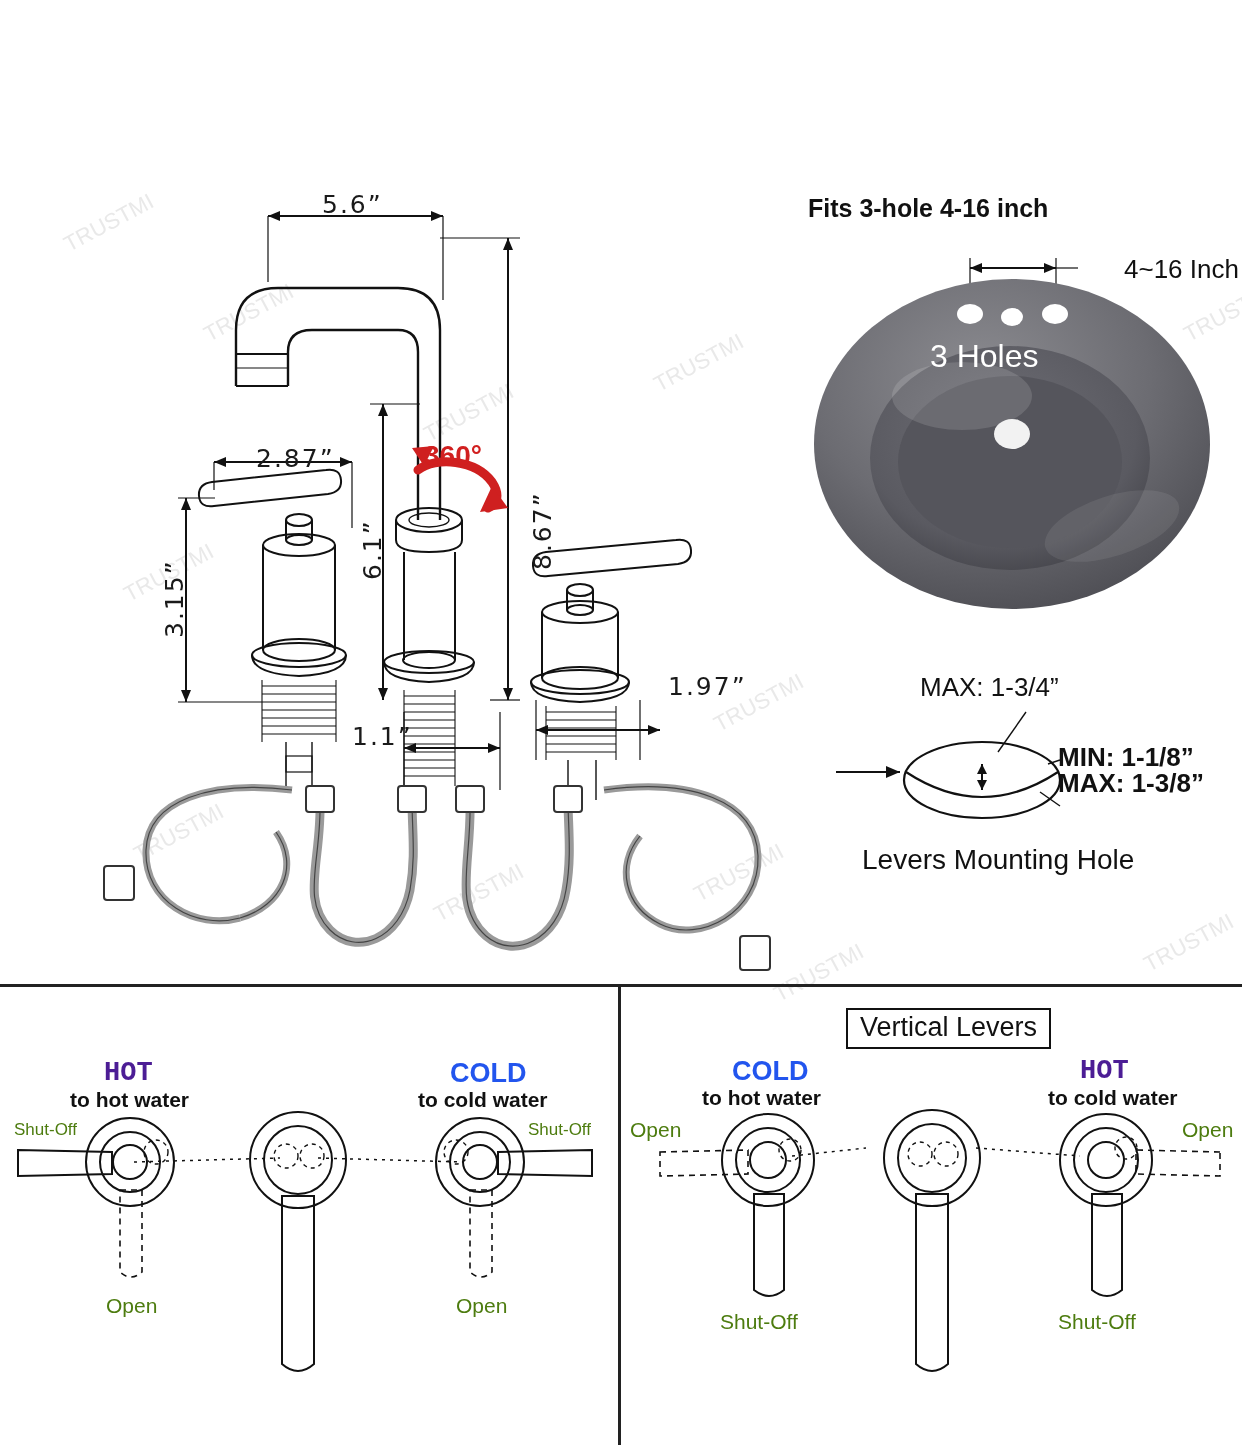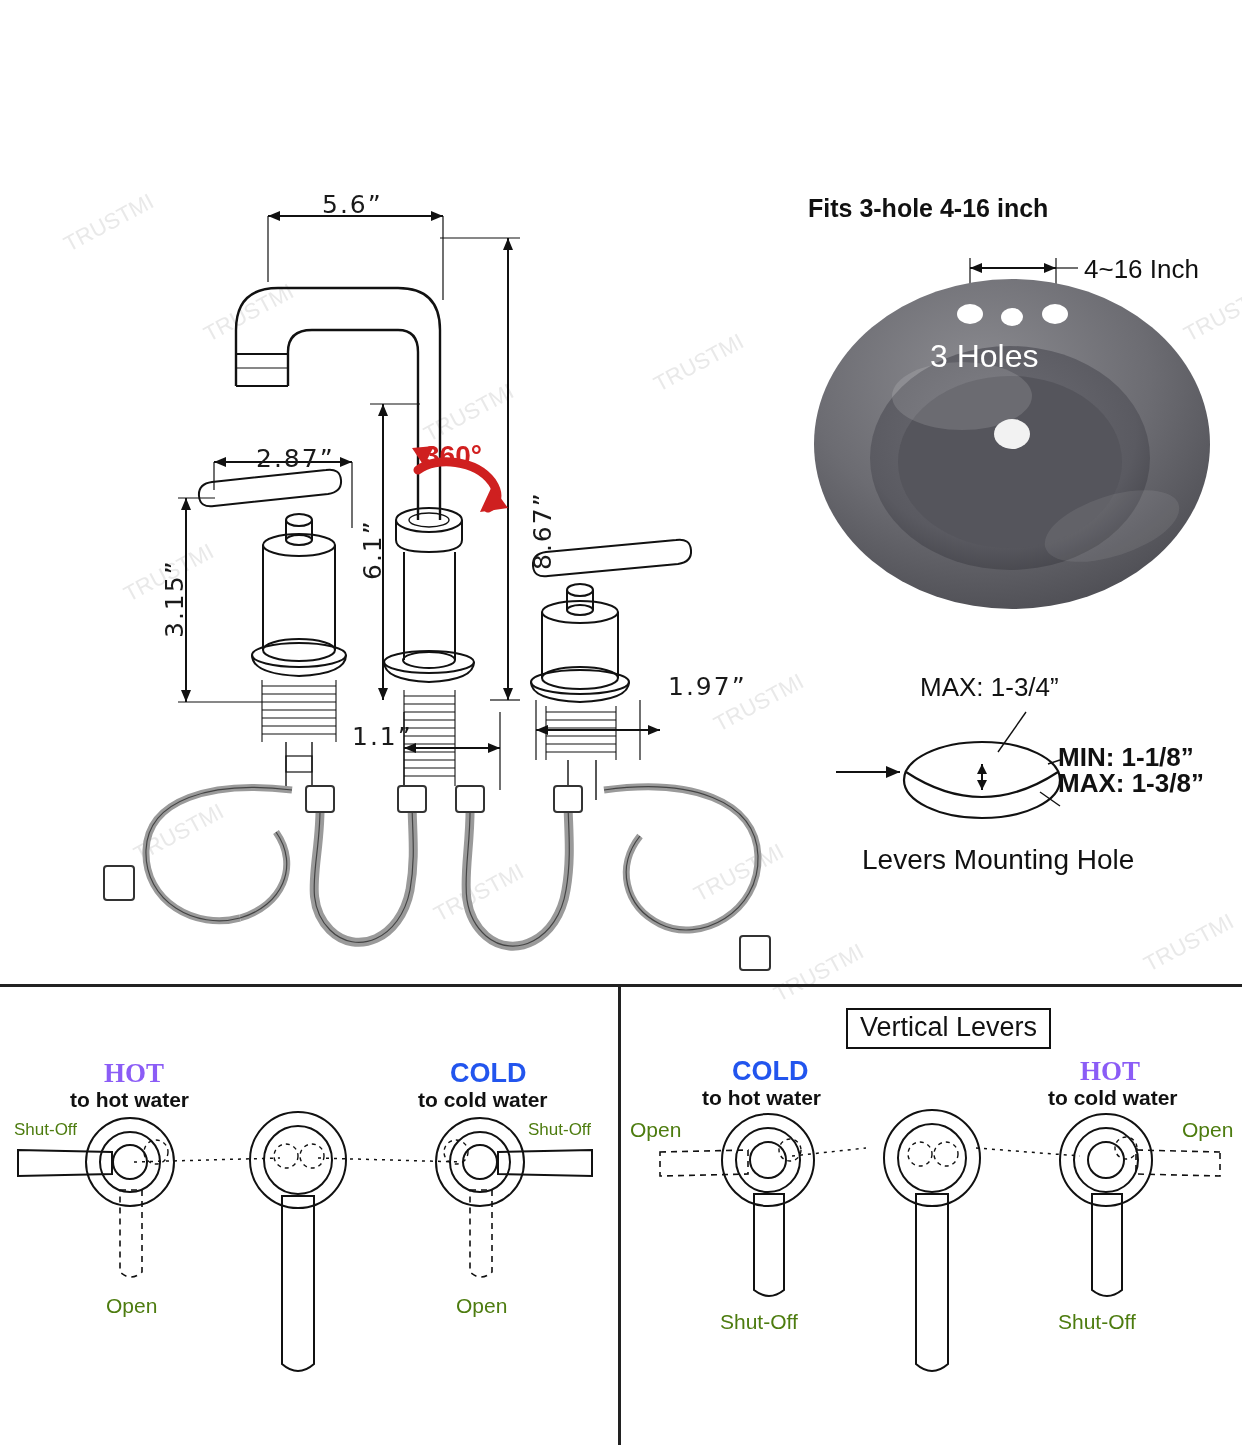--- a/index.html
+++ b/index.html
@@ -111,24 +111,24 @@
     font-family: "Liberation Sans", sans-serif;
     font-size: 27px;
     color: #111;
     border: 2px solid #111;
     padding: 2px 12px 4px 12px;
     background: #fff;
     white-space: nowrap;
   }
   .hot {
     position: absolute;
-    font-family: Liberation Serif, serif;
+    font-family: Liberation Mono, monospace;
     font-weight: bold;
     font-size: 27px;
-    color: #8b5cf6;
+    color: #4c1d95;
     white-space: nowrap;
   }
   .cold {
     position: absolute;
     font-family: "Liberation Sans", sans-serif;
     font-weight: bold;
     font-size: 27px;
     color: #2255ee;
     white-space: nowrap;
   }
@@ -384,21 +384,21 @@
 
   <div class="dim" style="left:322px; top:190px;">5.6”</div>
   <div class="dim" style="left:256px; top:444px;">2.87”</div>
   <div class="dim vert" style="left:160px; top:638px;">3.15”</div>
   <div class="dim vert" style="left:358px; top:580px;">6.1”</div>
   <div class="dim vert" style="left:528px; top:570px;">8.67”</div>
   <div class="dim" style="left:352px; top:722px;">1.1”</div>
   <div class="dim" style="left:668px; top:672px;">1.97”</div>
   <div class="deg360">360°</div>
 
-  <div class="label-dark" style="left:1084px; top:254px;">4~16 Inch</div>
+  <div class="label-dark" style="left:1124px; top:254px;">4~16 Inch</div>
   <div class="label-dark" style="left:920px; top:672px;">MAX: 1-3/4”</div>
   <div class="label-dark bold" style="left:1058px; top:742px;">MIN: 1-1/8”</div>
   <div class="label-dark bold" style="left:1058px; top:768px;">MAX: 1-3/8”</div>
   <div class="label-dark" style="left:862px; top:844px; font-size:28px;">Levers Mounting Hole</div>
 
   <div class="divider-h"></div>
   <div class="divider-v"></div>
 
   <svg class="svg-layer" viewBox="0 0 1242 1445">
     <g fill="none" stroke="#111" stroke-width="2">

